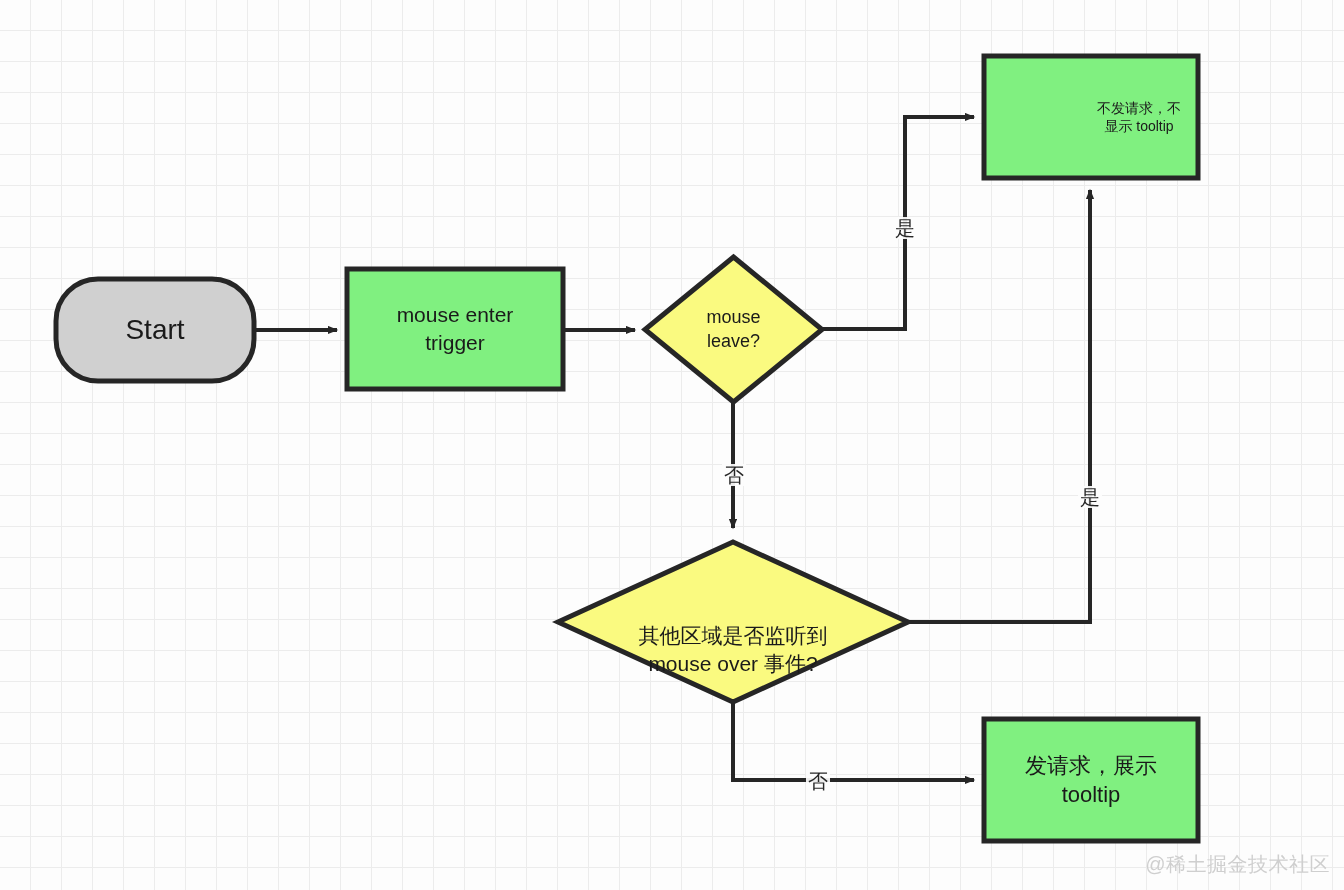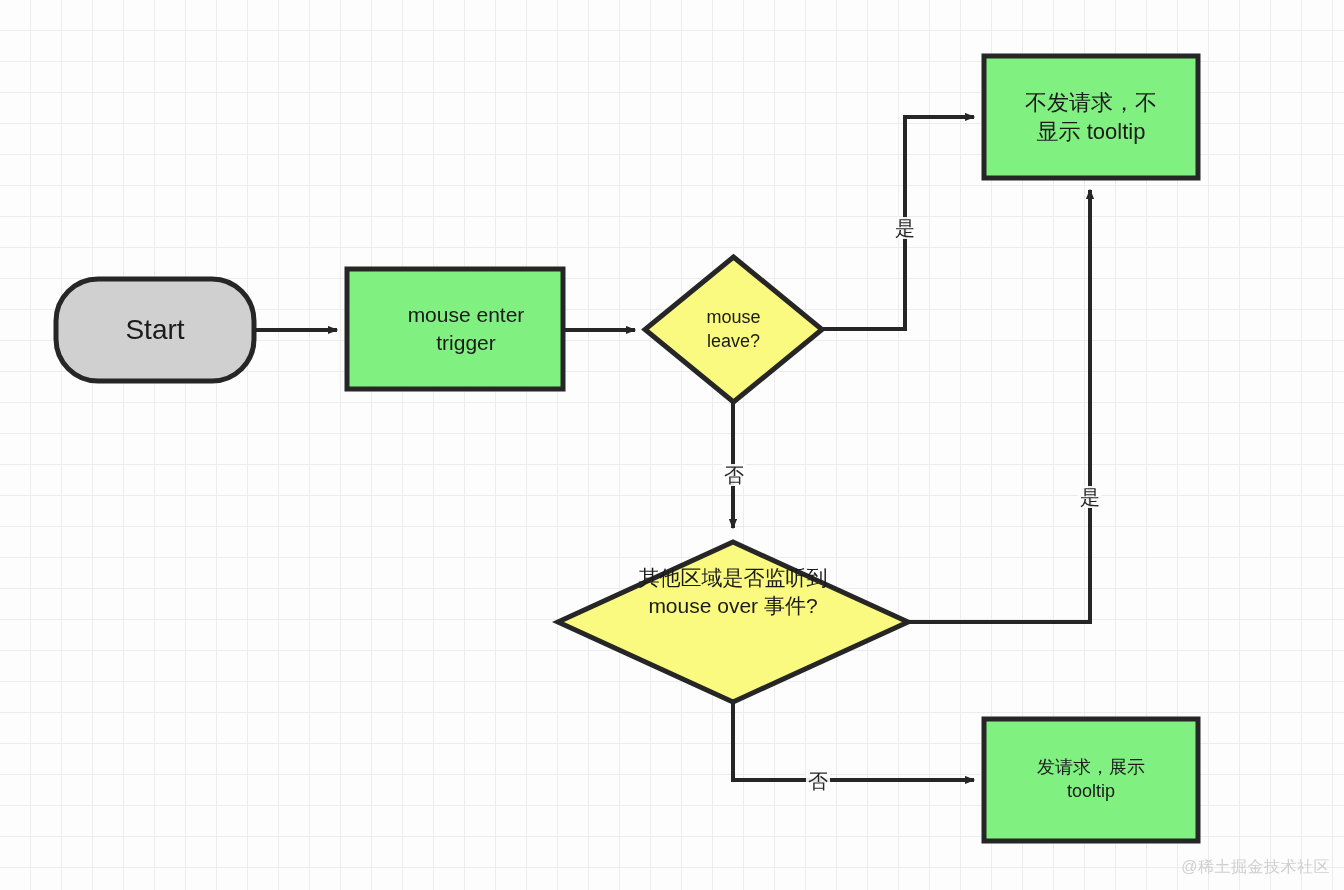--- a/index.html
+++ b/index.html
@@ -47,21 +47,21 @@
     font-size: 20px;
     line-height: 1;
     background: rgba(253,253,253,0.92);
     padding: 1px 2px;
   }
   .watermark {
     position: absolute;
     right: 14px;
     bottom: 12px;
     color: #cfcfcf;
-    font-size: 16px;
+    font-size: 20px;
     letter-spacing: 0.5px;
   }
 </style>
 </head>
 <body>
 
 <div id="canvas">
 
   <svg id="diagram" viewBox="0 0 1344 890">
     <defs>
@@ -92,33 +92,33 @@
 
     <rect x="984" y="56" width="214" height="122" fill="#80f080" stroke="#262626" stroke-width="5"></rect>
 
     <polygon points="733,542 908,622 733,702 558,622" fill="#fafa80" stroke="#262626" stroke-width="5" stroke-linejoin="miter"></polygon>
 
     <rect x="984" y="719" width="214" height="122" fill="#80f080" stroke="#262626" stroke-width="5"></rect>
   </svg>
 
   <div class="node-text" style="left:56px; top:279px; width:198px; height:102px; font-size:28px;">Start</div>
 
-  <div class="node-text" style="left:358px; top:269px; width:216px; height:120px; font-size:21px;">mouse enter
+  <div class="node-text" style="left:347px; top:269px; width:216px; height:120px; font-size:21px;">mouse enter
 trigger</div>
 
   <div class="node-text" style="left:645px; top:257px; width:177px; height:145px; font-size:18px;">mouse
 leave?</div>
 
-  <div class="node-text" style="left:984px; top:56px; width:214px; height:122px; font-size:22px;">不发请求，不
+  <div class="node-text" style="left:1032px; top:56px; width:214px; height:122px; font-size:14px;">不发请求，不
 显示 tooltip</div>
 
-  <div class="node-text" style="left:558px; top:512px; width:350px; height:160px; font-size:21px;">其他区域是否监听到
+  <div class="node-text" style="left:558px; top:570px; width:350px; height:160px; font-size:21px;">其他区域是否监听到
 mouse over 事件?</div>
 
-  <div class="node-text" style="left:984px; top:719px; width:214px; height:122px; font-size:18px;">发请求，展示
+  <div class="node-text" style="left:984px; top:719px; width:214px; height:122px; font-size:22px;">发请求，展示
 tooltip</div>
 
   <div class="edge-label" style="left:893px; top:217px;">是</div>
 
   <div class="edge-label" style="left:722px; top:464px;">否</div>
 
   <div class="edge-label" style="left:1078px; top:486px;">是</div>
 
   <div class="edge-label" style="left:806px; top:770px;">否</div>
 

